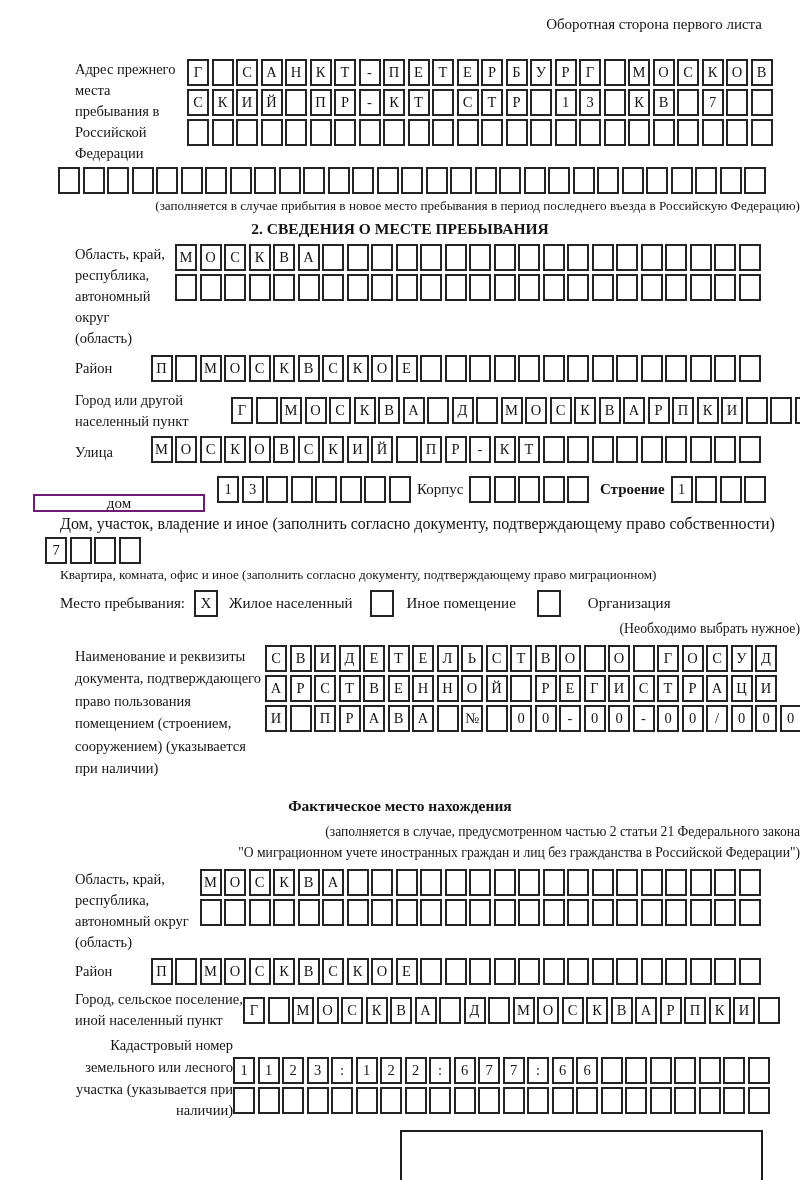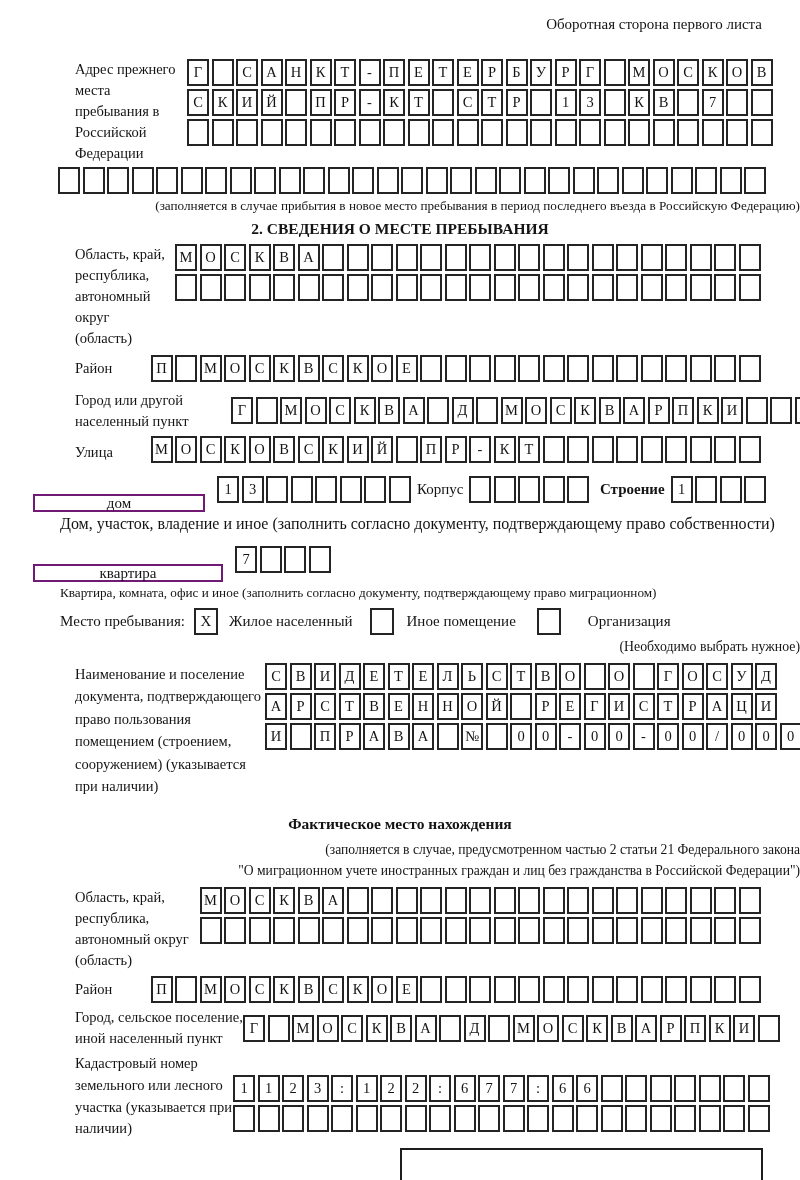--- a/index.html
+++ b/index.html
@@ -336,21 +336,20 @@
   <div class="cellrow" style="margin-top:0;">
       <span class="cell">1</span>
       <span class="cell"></span>
       <span class="cell"></span>
       <span class="cell"></span>
     </div>
 </div>
 <div style="margin:3px 0 0 60px;font-size:16px;">Дом, участок, владение и иное (заполнить согласно документу, подтверждающему право собственности)</div>
 
 <div style="display:flex;align-items:center;margin:4px 37px 0 33px;">
-  <div class="widebox" style="width:190px;">квартира</div>
   <div class="cellrow" style="margin-top:0;margin-left:12px;">
       <span class="cell">7</span>
       <span class="cell"></span>
       <span class="cell"></span>
       <span class="cell"></span>
     </div>
 </div>
 <div style="margin:3px 0 0 60px;font-size:13.2px;">Квартира, комната, офис и иное (заполнить согласно документу, подтверждающему право миграционном)</div>
 
 <div style="display:flex;align-items:center;margin:7px 37px 0 60px;">
@@ -358,21 +357,21 @@
   <div class="chk" style="margin-left:9px;">X</div>
   <div class="inline-label" style="margin-left:11px;">Жилое населенный</div>
   <div class="chk" style="margin-left:17px;"></div>
   <div class="inline-label" style="margin-left:13px;">Иное помещение</div>
   <div class="chk" style="margin-left:21px;"></div>
   <div class="inline-label" style="margin-left:27px;">Организация</div>
 </div>
 <div class="centernote" style="margin-top:3px;font-size:13.8px;">(Необходимо выбрать нужное)</div>
 
 <div class="frow" style="margin-top:6px;">
-  <div class="lbl" style="width:190px;margin-left:0;line-height:1.55;">Наименование и поселение документа, подтверждающего право пользования помещением (строением, сооружением) (указывается при наличии)</div>
+  <div class="lbl" style="width:190px;margin-left:0;line-height:1.55;">Наименование и реквизиты документа, подтверждающего право пользования помещением (строением, сооружением) (указывается при наличии)</div>
   <div class="grid">
     <div class="cellrow">
         <span class="cell">С</span>
         <span class="cell">В</span>
         <span class="cell">И</span>
         <span class="cell">Д</span>
         <span class="cell">Е</span>
         <span class="cell">Т</span>
         <span class="cell">Е</span>
         <span class="cell">Л</span>
@@ -557,21 +556,21 @@
         <span class="cell">Р</span>
         <span class="cell">П</span>
         <span class="cell">К</span>
         <span class="cell">И</span>
         <span class="cell"></span>
       </div>
   </div>
 </div>
 
 <div class="frow" style="margin-top:4px;">
-  <div class="lbl" style="width:158px;margin-left:0;line-height:1.5;">Кадастровый номер земельного или лесного участка (указывается при наличии)</div>
+  <div class="lbl" style="width:158px;margin-left:0;line-height:1.5;text-align:right;">Кадастровый номер земельного или лесного участка (указывается при наличии)</div>
   <div class="grid" style="margin-top:22px;">
     <div class="cellrow">
         <span class="cell">1</span>
         <span class="cell">1</span>
         <span class="cell">2</span>
         <span class="cell">3</span>
         <span class="cell">:</span>
         <span class="cell">1</span>
         <span class="cell">2</span>
         <span class="cell">2</span>

